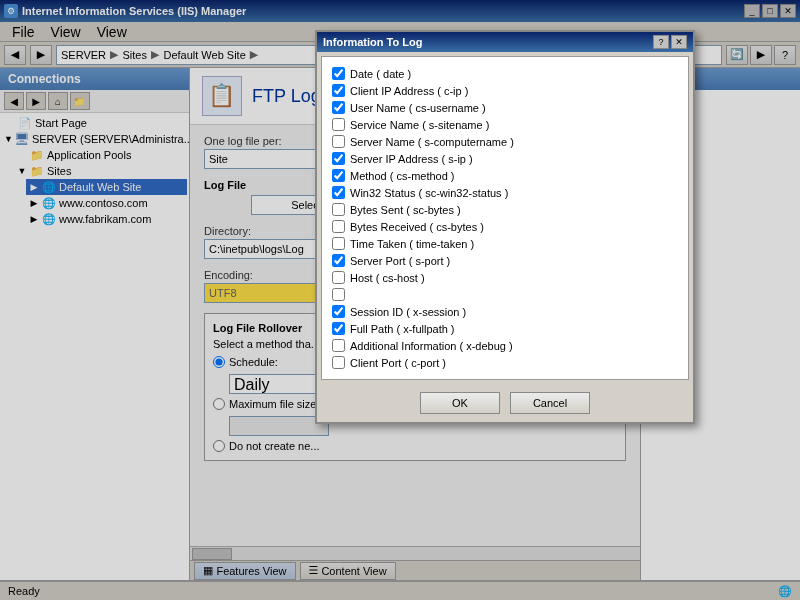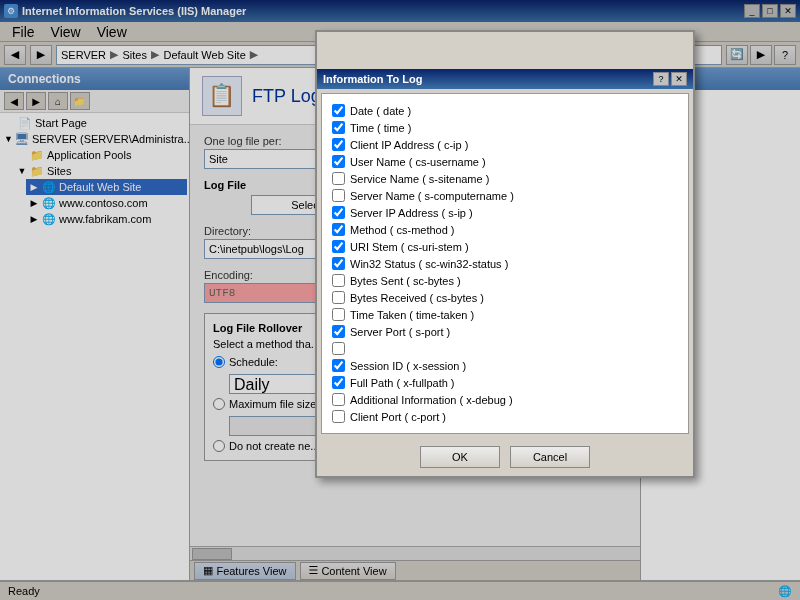--- a/index.html
+++ b/index.html
@@ -254,23 +254,22 @@
     }
     .field-input {
       width: 180px;
       height: 20px;
       border: 1px solid #7f9db9;
       background: white;
       padding: 1px 4px;
       font-size: 11px;
     }
     .field-input.disabled {
-      background: #fca5a5;
+      background: #fde047;
       color: #666;
-      font-family: Liberation Mono, monospace;
     }
     .section-label {
       font-weight: bold;
       font-size: 11px;
       margin-bottom: 4px;
     }
     .rollover-section {
       border: 1px solid #999;
       padding: 8px;
       margin-top: 4px;
@@ -389,21 +388,20 @@
       box-shadow: 4px 4px 8px rgba(0,0,0,0.4);
     }
     .modal-titlebar {
       background: linear-gradient(to bottom, #0a246a, #3a6ea5);
       color: white;
       height: 20px;
       display: flex;
       align-items: center;
       justify-content: space-between;
       padding: 0 6px;
-      margin-top: 37px;
     }
     .modal-title-text {
       font-size: 11px;
       font-weight: bold;
     }
     .modal-title-btns {
       display: flex;
       gap: 2px;
     }
     .modal-btn {
@@ -639,24 +637,20 @@
     </div>
 
     <div class="modal-content">
 
     <div class="checkbox-item">
           <input type="checkbox" checked="" style="">
           <label>Date ( date )</label>
         </div>
         <div class="checkbox-item">
           <input type="checkbox" checked="" style="">
-          <label>Time ( time )</label>
-        </div>
-        <div class="checkbox-item">
-          <input type="checkbox" checked="" style="">
           <label>Client IP Address ( c-ip )</label>
         </div>
         <div class="checkbox-item">
           <input type="checkbox" checked="" style="">
           <label>User Name ( cs-username )</label>
         </div>
         <div class="checkbox-item">
           <input type="checkbox" style="">
           <label>Service Name ( s-sitename )</label>
         </div>
@@ -667,41 +661,41 @@
         <div class="checkbox-item">
           <input type="checkbox" checked="" style="">
           <label>Server IP Address ( s-ip )</label>
         </div>
         <div class="checkbox-item">
           <input type="checkbox" checked="" style="">
           <label>Method ( cs-method )</label>
         </div>
         <div class="checkbox-item">
           <input type="checkbox" checked="" style="">
-          <label>URI Stem ( cs-uri-stem )</label>
-        </div>
-        <div class="checkbox-item">
-          <input type="checkbox" checked="" style="">
           <label>Win32 Status ( sc-win32-status )</label>
         </div>
         <div class="checkbox-item">
           <input type="checkbox" style="">
           <label>Bytes Sent ( sc-bytes )</label>
         </div>
         <div class="checkbox-item">
           <input type="checkbox" style="">
           <label>Bytes Received ( cs-bytes )</label>
         </div>
         <div class="checkbox-item">
           <input type="checkbox" style="">
           <label>Time Taken ( time-taken )</label>
         </div>
         <div class="checkbox-item">
           <input type="checkbox" checked="" style="">
           <label>Server Port ( s-port )</label>
+        </div>
+        <div class="checkbox-item">
+          <input type="checkbox" style="">
+          <label>Host ( cs-host )</label>
         </div>
         <div class="checkbox-item">
           <input type="checkbox" style="">
         </div>
         <div class="checkbox-item">
           <input type="checkbox" checked="" style="">
           <label>Session ID ( x-session )</label>
         </div>
         <div class="checkbox-item">
           <input type="checkbox" checked="" style="">

